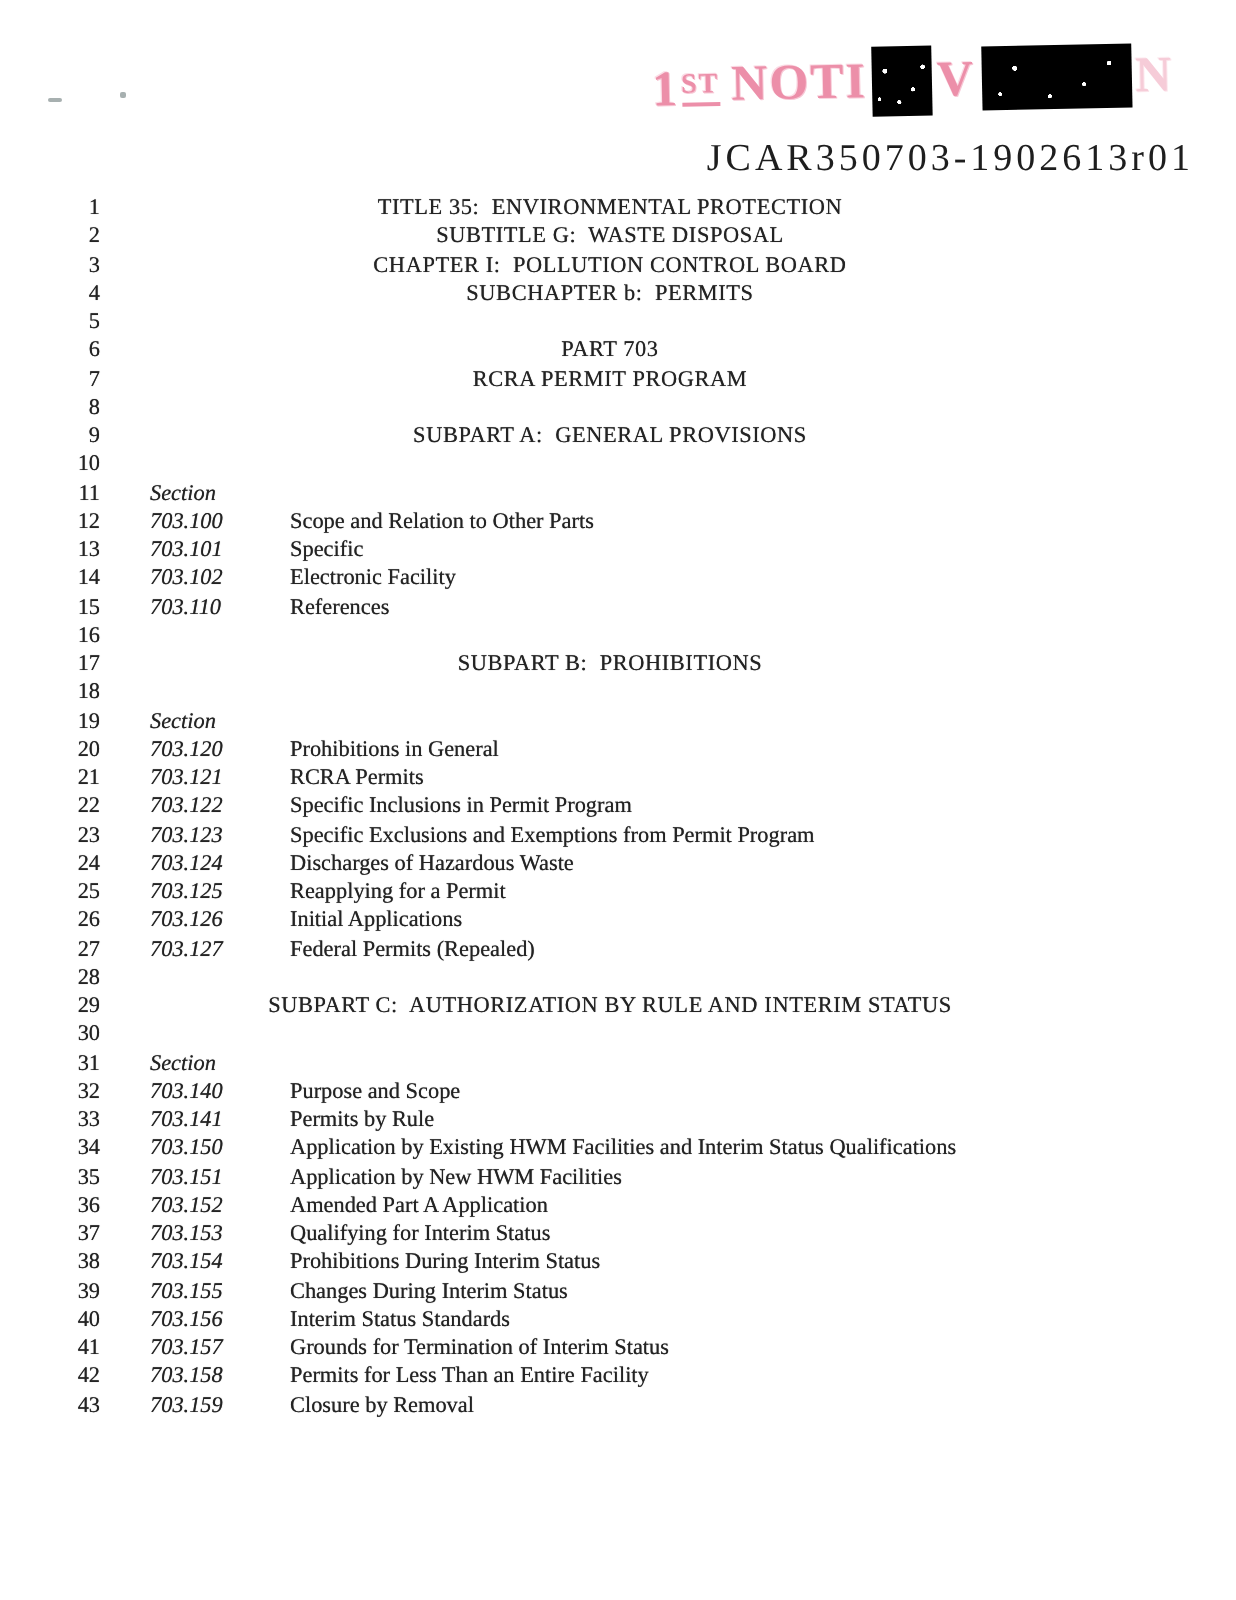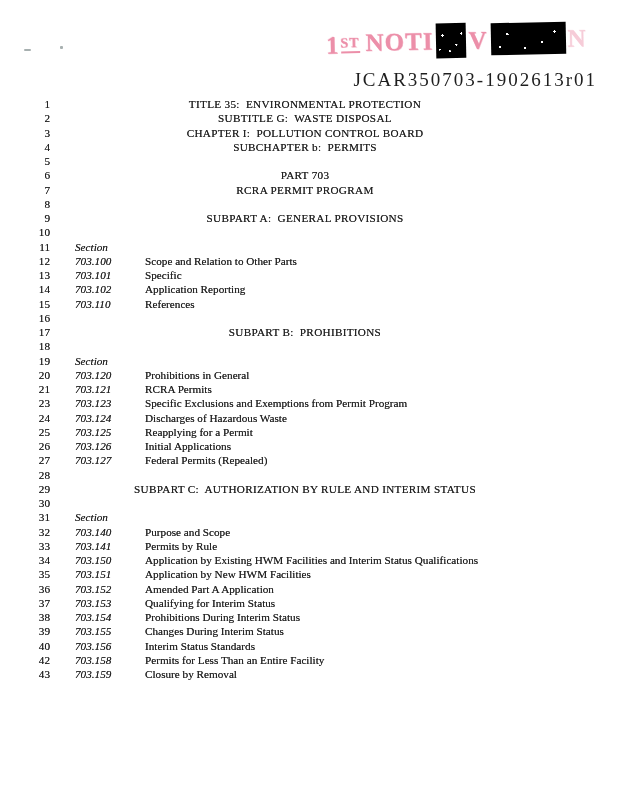--- a/index.html
+++ b/index.html
@@ -150,21 +150,21 @@
         <span class="title">Scope and Relation to Other Parts</span>
       </div>
       <div class="line">
         <span class="num">13</span>
         <span class="sec">703.101</span>
         <span class="title">Specific</span>
       </div>
       <div class="line">
         <span class="num">14</span>
         <span class="sec">703.102</span>
-        <span class="title">Application Reporting</span>
+        <span class="title">Electronic Facility</span>
       </div>
       <div class="line">
         <span class="num">15</span>
         <span class="sec">703.110</span>
         <span class="title">References</span>
       </div>
       <div class="line">
         <span class="num">16</span>
       </div>
       <div class="line">
@@ -182,20 +182,25 @@
         <span class="num">20</span>
         <span class="sec">703.120</span>
         <span class="title">Prohibitions in General</span>
       </div>
       <div class="line">
         <span class="num">21</span>
         <span class="sec">703.121</span>
         <span class="title">RCRA Permits</span>
       </div>
       <div class="line">
+        <span class="num">22</span>
+        <span class="sec">703.122</span>
+        <span class="title">Specific Inclusions in Permit Program</span>
+      </div>
+      <div class="line">
         <span class="num">23</span>
         <span class="sec">703.123</span>
         <span class="title">Specific Exclusions and Exemptions from Permit Program</span>
       </div>
       <div class="line">
         <span class="num">24</span>
         <span class="sec">703.124</span>
         <span class="title">Discharges of Hazardous Waste</span>
       </div>
       <div class="line">
@@ -266,20 +271,25 @@
         <span class="num">39</span>
         <span class="sec">703.155</span>
         <span class="title">Changes During Interim Status</span>
       </div>
       <div class="line">
         <span class="num">40</span>
         <span class="sec">703.156</span>
         <span class="title">Interim Status Standards</span>
       </div>
       <div class="line">
+        <span class="num">41</span>
+        <span class="sec">703.157</span>
+        <span class="title">Grounds for Termination of Interim Status</span>
+      </div>
+      <div class="line">
         <span class="num">42</span>
         <span class="sec">703.158</span>
         <span class="title">Permits for Less Than an Entire Facility</span>
       </div>
       <div class="line">
         <span class="num">43</span>
         <span class="sec">703.159</span>
         <span class="title">Closure by Removal</span>
       </div>
     </div>

